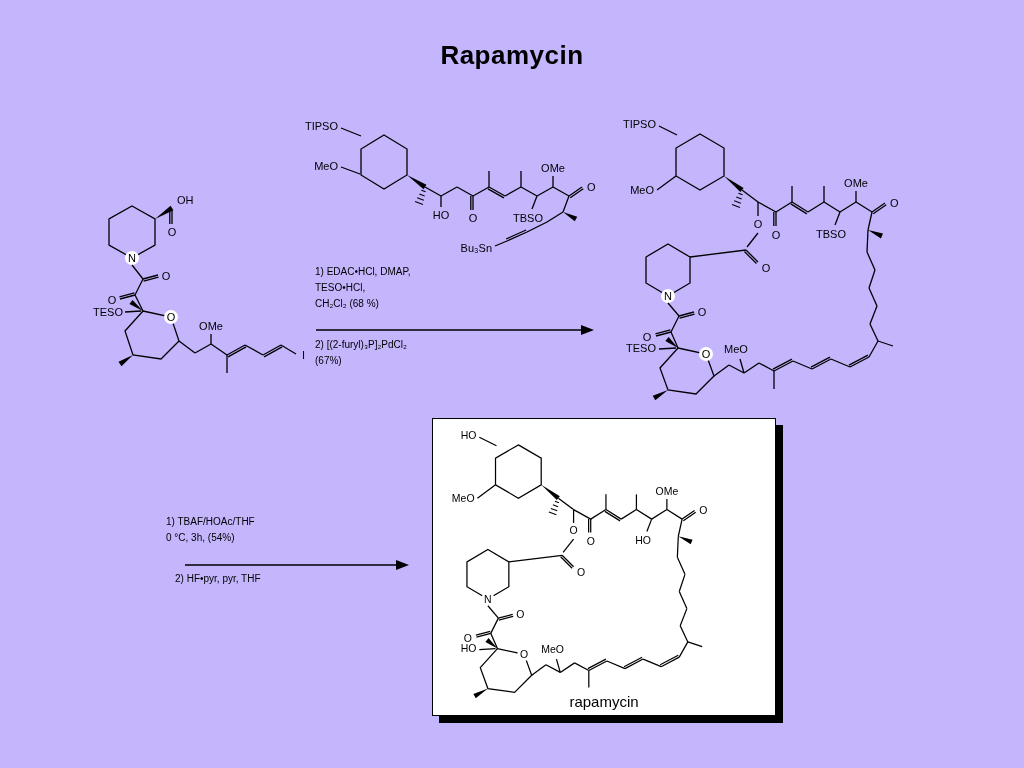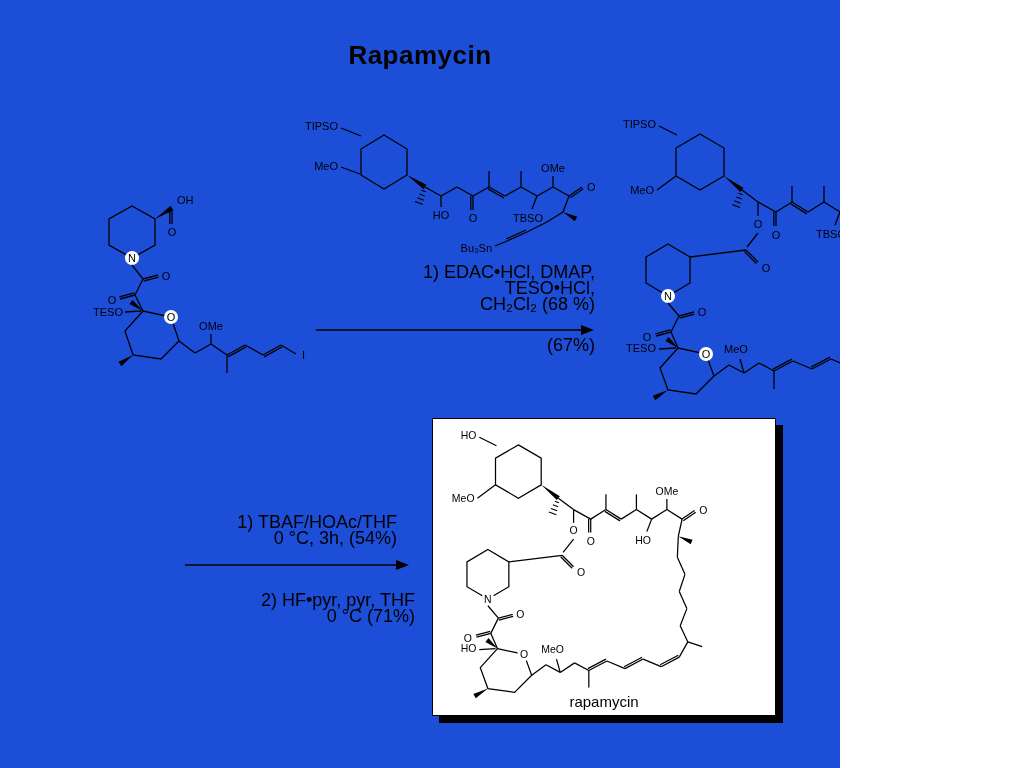--- a/index.html
+++ b/index.html
@@ -1,22 +1,22 @@
 <!DOCTYPE html>
 <html><head>
 <meta charset="utf-8">
 <style>
   *{margin:0;padding:0;box-sizing:border-box}
   html,body{width:1024px;height:768px;background:#fff;color:#000;
     font-family:"Liberation Sans",sans-serif}
-  .slide{position:relative;width:840px;height:768px;background:#1d4ed8;overflow:hidden}
+  .slide{position:relative;width:1024px;height:768px;background:#c4b5fd;overflow:hidden}
   .title{position:absolute;top:40px;left:0;width:100%;text-align:center;
     font-size:26px;font-weight:bold;letter-spacing:.5px}
   .struct{position:absolute}
-  .cond{position:absolute;text-align:right;font-size:18px;line-height:16px}
+  .cond{position:absolute;text-align:left;font-size:10px;line-height:16px}
   .arrow{position:absolute}
   .product-box{position:absolute;left:432px;top:418px;width:344px;height:298px;
     border:1.6px solid #000;background:#fff;box-shadow:7px 7px 0 #000}
   .caption{position:absolute;bottom:5px;left:0;width:100%;text-align:center;font-size:15px}
   svg text{font-family:"Liberation Sans",sans-serif;fill:#000;font-size:11px}
 </style>
 </head>
 <body>
 
 <div class="slide">
@@ -197,35 +197,35 @@
     <line x1="2" y1="8" x2="267" y2="8" stroke="#000" stroke-width="1.5"></line>
     <polygon points="267,3 280,8 267,13" fill="#000"></polygon>
   </svg>
 
   <div class="cond" style="left:315px;top:264px;width:280px">
     <div>1) EDAC•HCl, DMAP,</div>
     <div>TESO•HCl,</div>
     <div>CH₂Cl₂ (68 %)</div>
   </div>
   <div class="cond" style="left:315px;top:337px;width:280px">
+    <div>2) [(2-furyl)₃P]₂PdCl₂</div>
     <div>(67%)</div>
   </div>
 
   <svg class="arrow" style="left:183px;top:557px" width="228" height="16">
     <line x1="2" y1="8" x2="213" y2="8" stroke="#000" stroke-width="1.5"></line>
     <polygon points="213,3 226,8 213,13" fill="#000"></polygon>
   </svg>
 
-  <div class="cond" style="left:157px;top:514px;width:240px">
+  <div class="cond" style="left:166px;top:514px;width:240px">
     <div>1) TBAF/HOAc/THF</div>
     <div>0 °C, 3h, (54%)</div>
   </div>
-  <div class="cond" style="left:175px;top:592px;width:240px">
+  <div class="cond" style="left:175px;top:571px;width:240px">
     <div>2) HF•pyr, pyr, THF</div>
-    <div>0 °C (71%)</div>
   </div>
 
   <div class="product-box">
     <svg id="svg-rapa" style="position:absolute;left:5px;top:3px" width="334" height="278" viewBox="0 0 350 292">
         <text x="40" y="18" text-anchor="end">HO</text>
         <line x1="43" y1="16" x2="61" y2="25" stroke="#000" stroke-width="1.3"></line>
         <polygon points="84,24 108,38 108,66 84,80 60,66 60,38" fill="none" stroke="#000" stroke-width="1.3"></polygon>
         <text x="38" y="84" text-anchor="end">MeO</text>
         <line x1="41" y1="80" x2="60" y2="66" stroke="#000" stroke-width="1.3"></line>
         <polygon points="108,66 124.4037544048612,82.05231576517845 127.5962455951388,77.94768423482155" fill="#000"></polygon>

